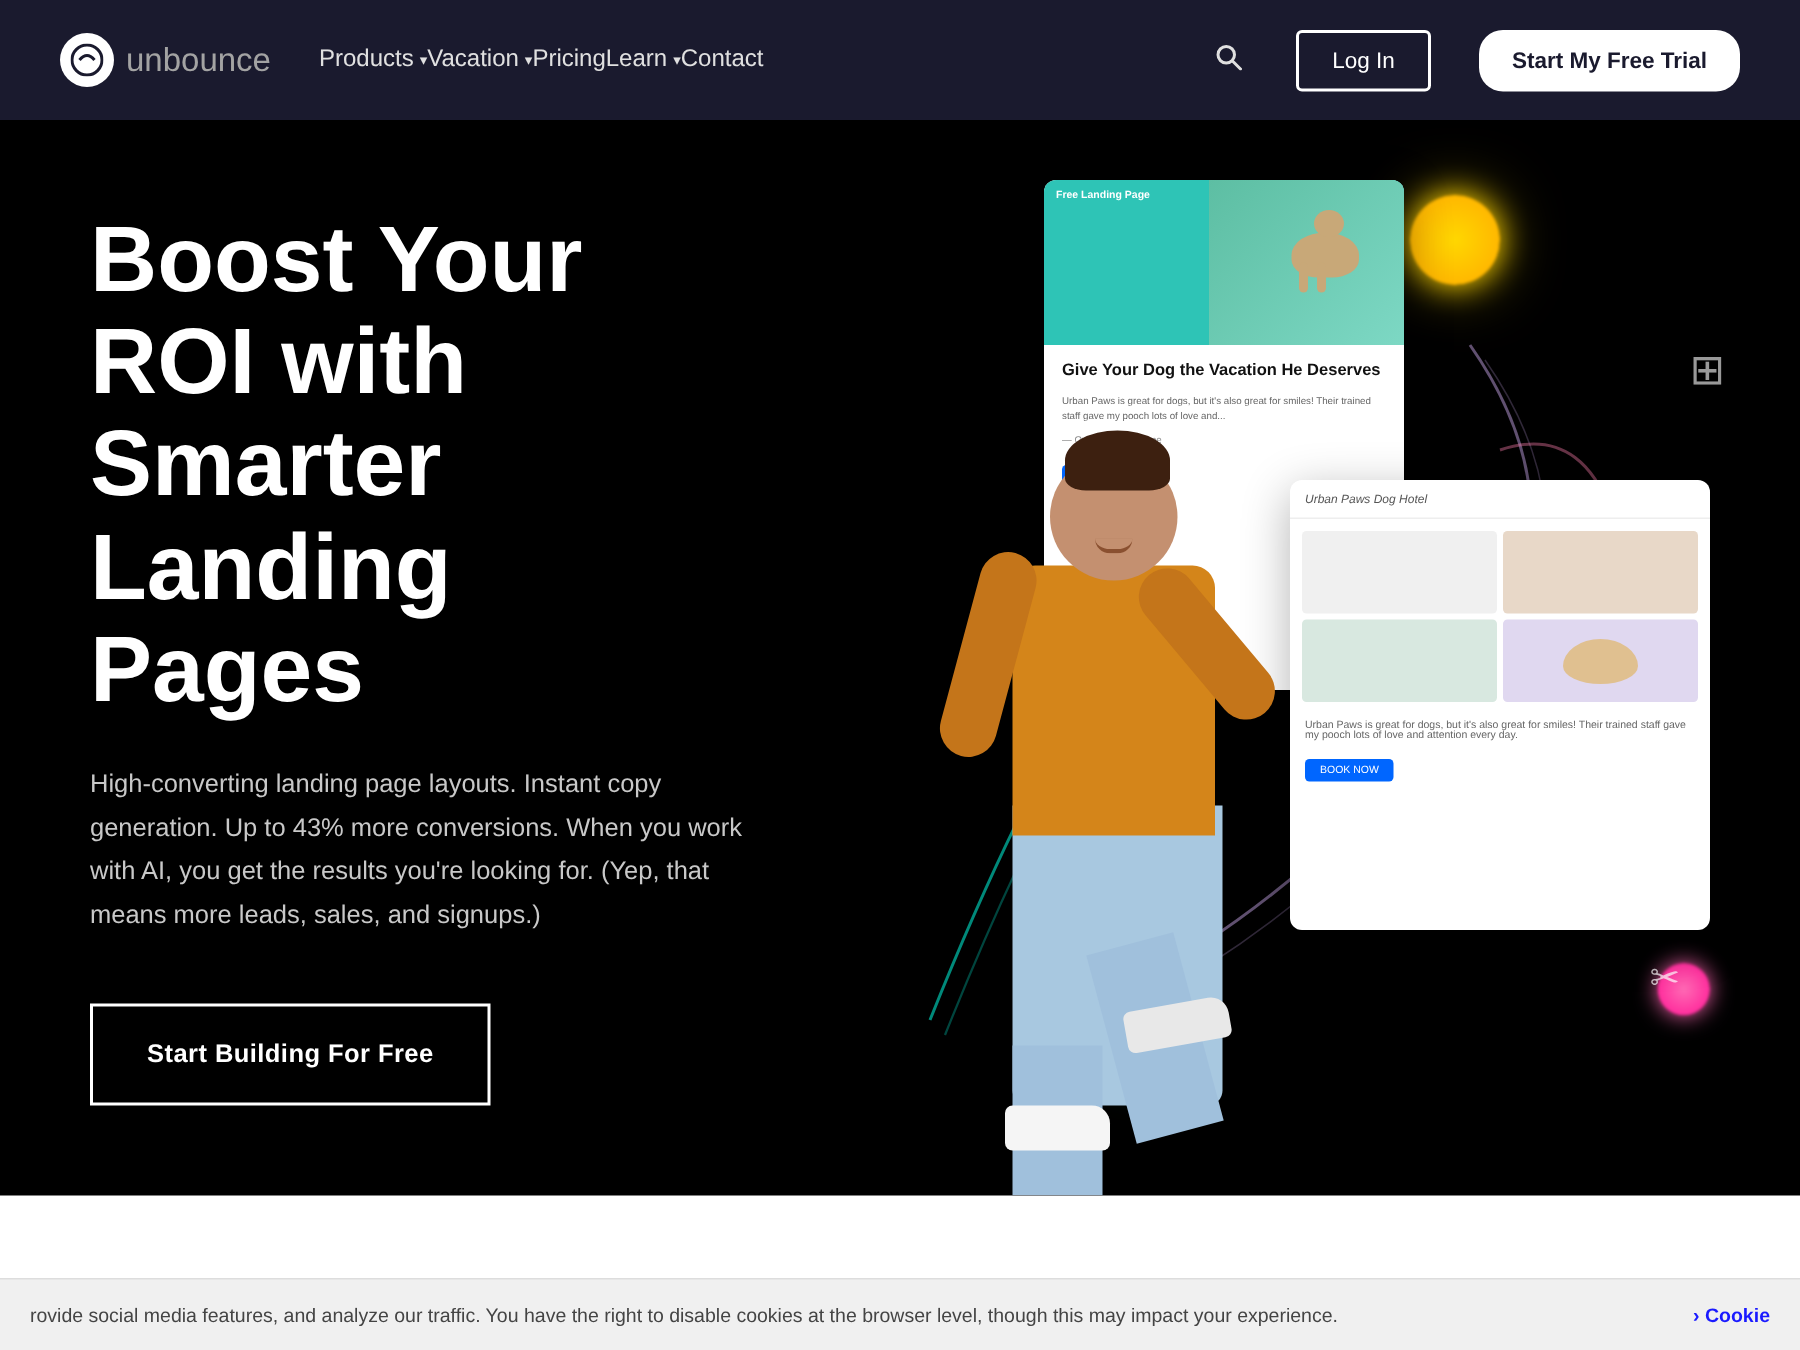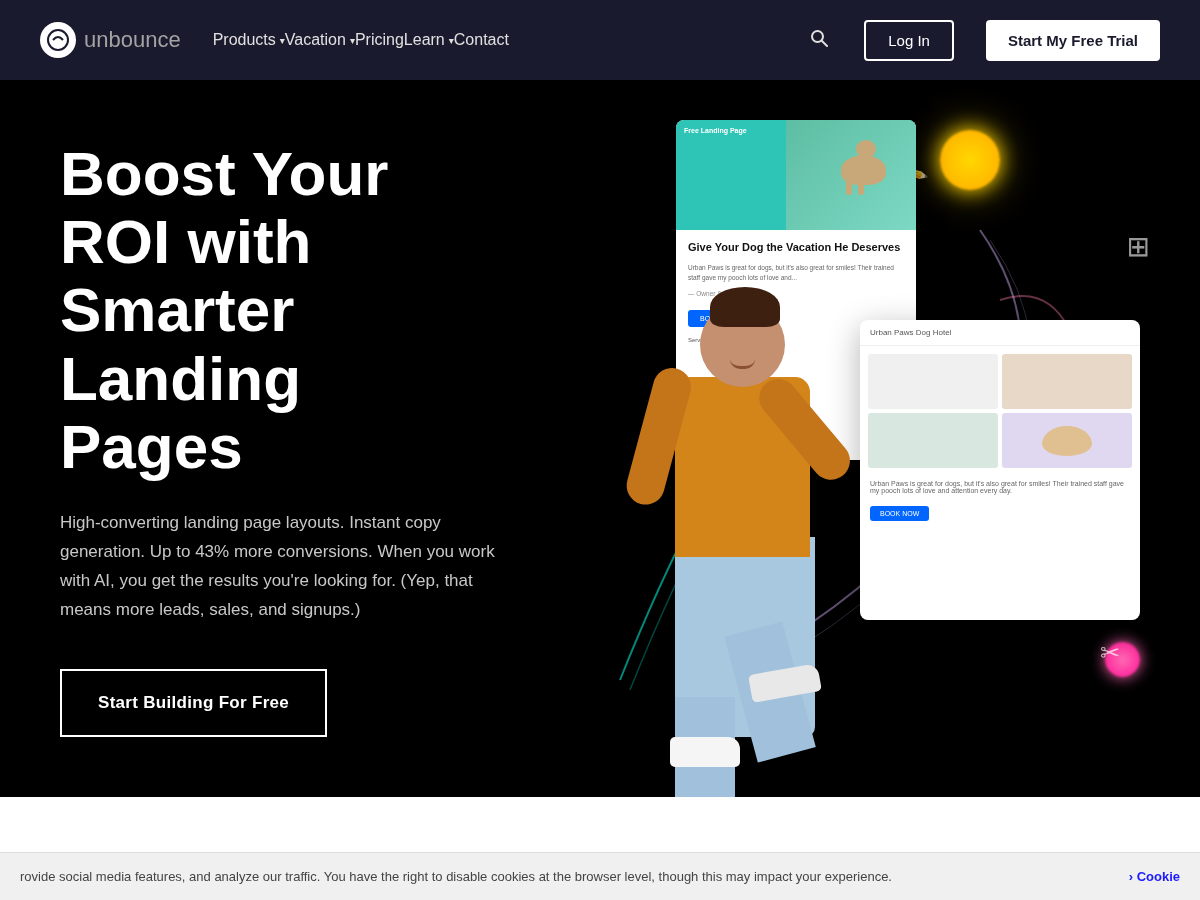--- a/index.html
+++ b/index.html
@@ -47,21 +47,21 @@
       border-radius: 4px;
       font-size: 15px;
       cursor: pointer;
       font-weight: 500;
     }
     .trial-btn {
       background: #fff;
       border: none;
       color: #1a1a2e;
       padding: 12px 22px;
-      border-radius: 4px;
+      border-radius: 16px;
       font-size: 15px;
       cursor: pointer;
       font-weight: 700;
     }
 
     
     .hero {
       background: #000000;
       min-height: 590px;
       position: relative;
@@ -282,21 +282,21 @@
   <div class="hero-visual">
 
     <div class="orb orb-yellow"></div>
     <div class="orb orb-green"></div>
     <div class="orb orb-pink"></div>
 
     <div class="deco-icon deco-pencil">✏️</div>
     <div class="deco-icon deco-grid" style="font-size:28px; color:rgba(255,255,255,0.6);">⊞</div>
     <div class="deco-icon deco-cross" style="font-size:24px;">✂</div>
 
-    <div class="mockup-card mockup-main" style="top:40px; left:116px; width:240px; height:340px;">
+    <div class="mockup-card mockup-main" style="top:40px; left:136px; width:240px; height:340px;">
       <div style="background:#2ec4b6; height:110px; position:relative; overflow:hidden;">
         <div style="position:absolute; right:0; top:0; width:130px; height:110px; background:linear-gradient(135deg,#5dbea3,#7dd8c4);">
 
           <div style="position:absolute; top:15px; right:10px; width:80px; height:70px;">
             <div style="width:45px; height:30px; background:#c8a878; border-radius:50% 50% 40% 40%; position:absolute; top:20px; left:15px;"></div>
             <div style="width:20px; height:18px; background:#c8a878; border-radius:50%; position:absolute; top:5px; left:30px;"></div>
             <div style="width:6px; height:20px; background:#c8a878; border-radius:3px; position:absolute; top:40px; left:20px;"></div>
             <div style="width:6px; height:20px; background:#c8a878; border-radius:3px; position:absolute; top:40px; left:32px;"></div>
           </div>
         </div>
@@ -308,21 +308,21 @@
         <div style="font-size:6.5px; color:#888; margin-bottom:10px;">— Owner &amp; Dog Name</div>
         <div style="background:#0066ff; color:#fff; font-size:7px; padding:5px 12px; border-radius:3px; display:inline-block;">BOOK NOW</div>
       </div>
       <div style="display:flex; gap:8px; padding: 0 12px 10px;">
         <div style="font-size:6px; color:#555;">Services</div>
         <div style="font-size:6px; color:#555;">Our Locations</div>
       </div>
     </div>
 
     <div class="mockup-card" style="top:240px; left:300px; width:280px; height:300px;">
-      <div style="padding:8px 10px; border-bottom:1px solid #eee; font-size:8px; color:#555;">Urban Paws Dog Hotel</div>
+      <div style="padding:8px 10px; border-bottom:1px solid #eee; font-size:8px; color:#555;font-style:italic;">Urban Paws Dog Hotel</div>
       <div style="display:grid; grid-template-columns:1fr 1fr; gap:4px; padding:8px;">
         <div style="background:#f0f0f0; height:55px; border-radius:3px;"></div>
         <div style="background:#e8d8c8; height:55px; border-radius:3px;"></div>
         <div style="background:#d8e8e0; height:55px; border-radius:3px;"></div>
         <div style="background:#e0d8f0; height:55px; border-radius:3px; display:flex; align-items:center; justify-content:center;">
           <div style="width:50px; height:30px; background:#e0c090; border-radius:50% 50% 50% 50% / 60% 60% 40% 40%; position:relative;"></div>
         </div>
       </div>
       <div style="padding:4px 10px; font-size:7px; color:#666;">Urban Paws is great for dogs, but it's also great for smiles! Their trained staff gave my pooch lots of love and attention every day.</div>
       <div style="padding:4px 10px;">

